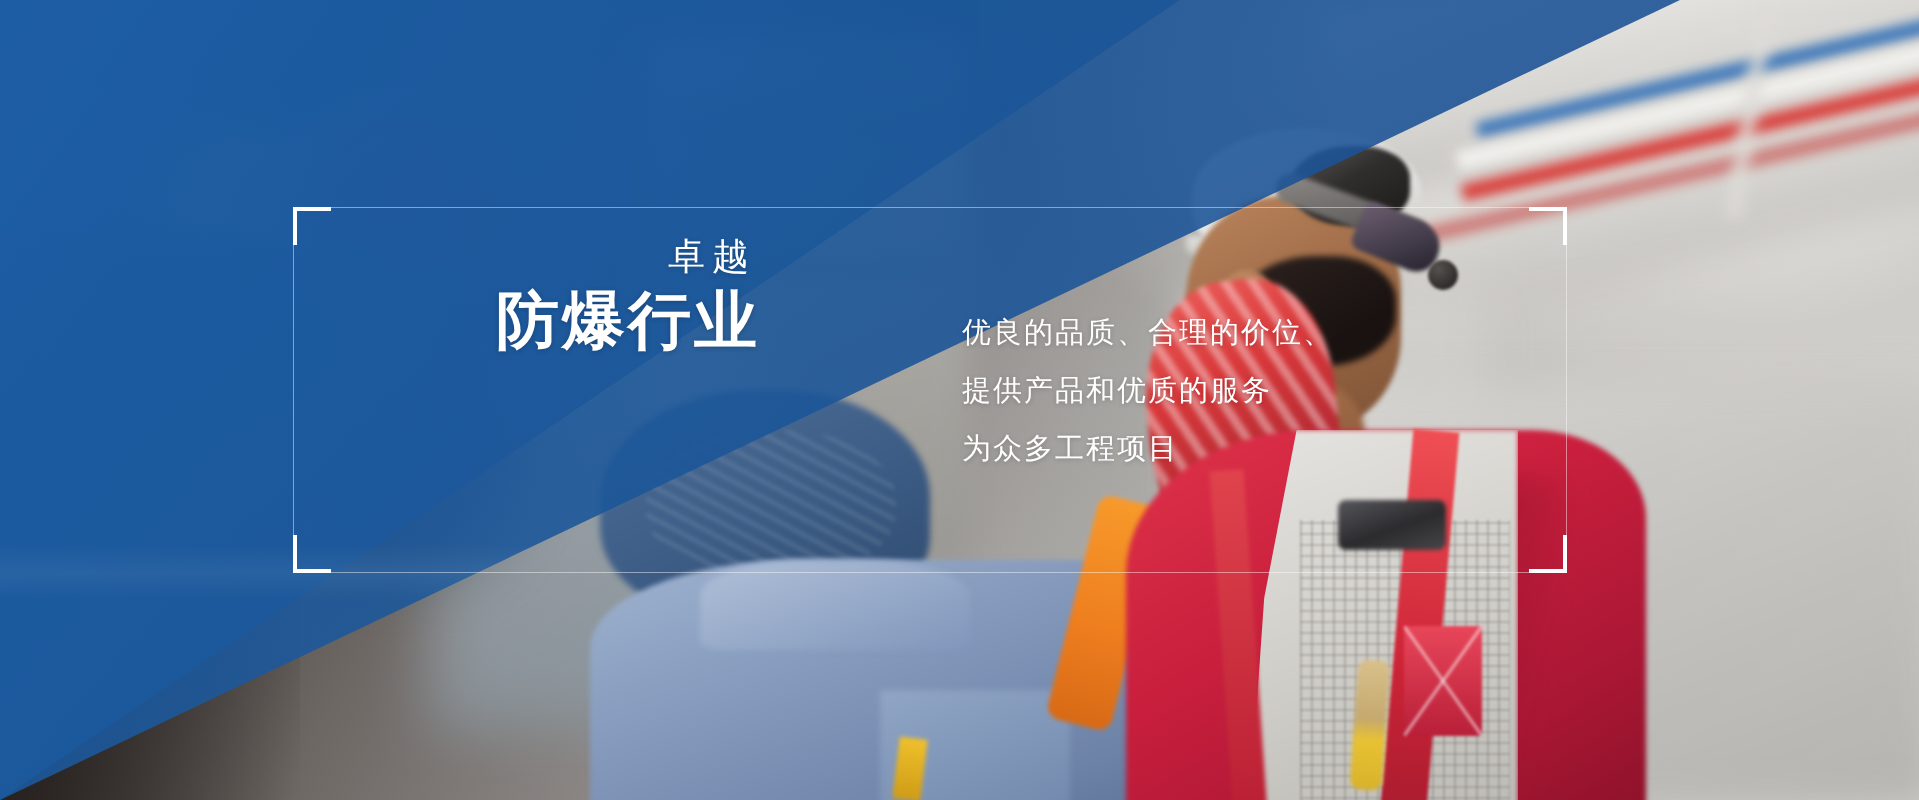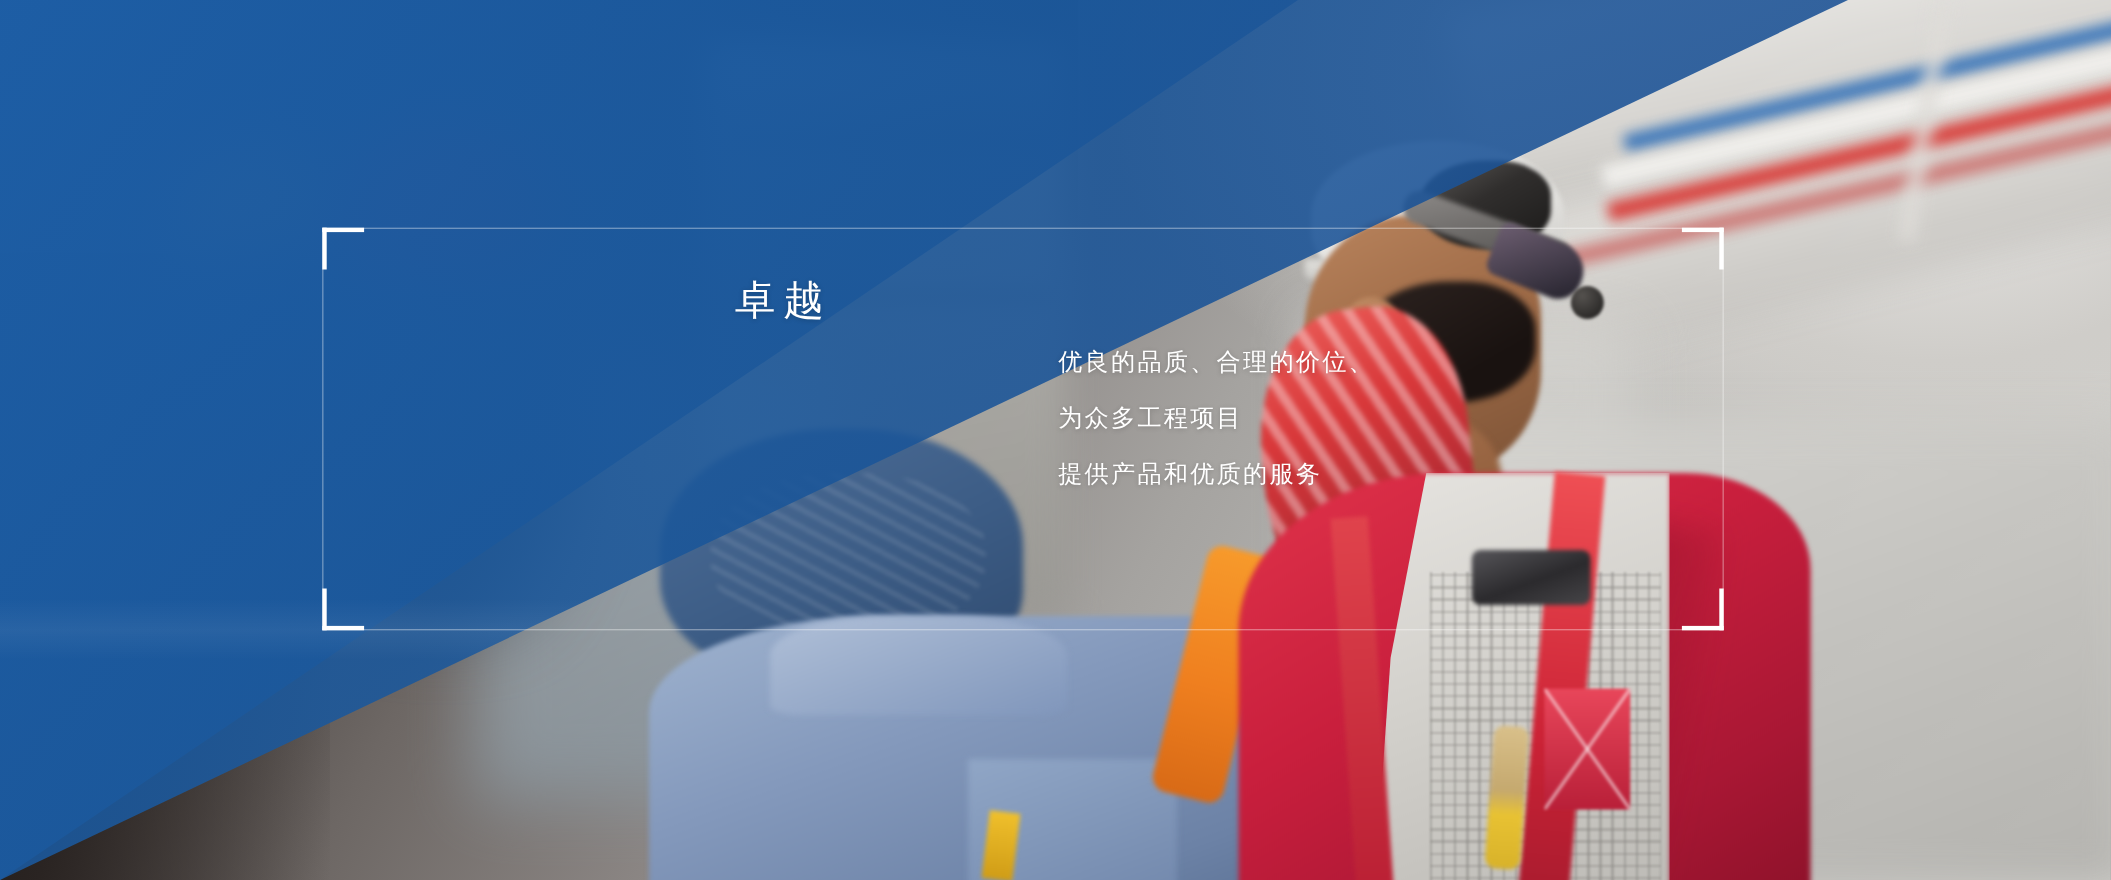--- a/index.html
+++ b/index.html
@@ -366,38 +366,37 @@
 
   
   .headline{
     position:absolute;left:360px;top:238px;width:400px;
     text-align:right;color:#fff;
     text-shadow:0 1px 5px rgba(0,0,0,.22);
   }
   .hl-sub{
     font-size:37px;line-height:1;font-weight:400;letter-spacing:7px;
     padding-right:4px;
-    margin-top:16px;
   }
   .hl-main{
     font-size:63px;line-height:1.05;font-weight:700;letter-spacing:3px;
     margin-top:12px;
   }
   .hl-sub2{
     font-size:37px;line-height:1;font-weight:400;letter-spacing:7px;
     margin-top:26px;padding-right:4px;
   }
   .hl-main2{
     font-size:63px;line-height:1.05;font-weight:700;letter-spacing:3px;
     margin-top:12px;
   }
 
   .body-copy{
     position:absolute;left:962px;top:318px;
-    color:#fff;font-size:22px;letter-spacing:2px;
+    color:#fff;font-size:29px;letter-spacing:2px;
     text-shadow:0 1px 5px rgba(0,0,0,.22);
   }
   .body-copy p{margin:0 0 29px 0;line-height:1;}
   .body-copy p:last-child{margin-bottom:0;}
 </style>
 </head>
 <body>
 
 <div id="banner">
 
@@ -473,21 +472,22 @@
         <i class="v"></i>
       </span>
     <span class="corner c-br">
         <i class="h"></i>
         <i class="v"></i>
       </span>
   </div>
 
   <div class="headline">
     <div class="hl-sub">卓越</div>
+    <div class="hl-main2">防爆行业</div>
   </div>
 
   <div class="body-copy">
     <p>优良的品质、合理的价位、</p>
+    <p>提供产品和优质的服务</p>
     <p>为众多工程项目</p>
-    <p>提供产品和优质的服务</p>
   </div>
 
 </div>
 
 </body></html>

